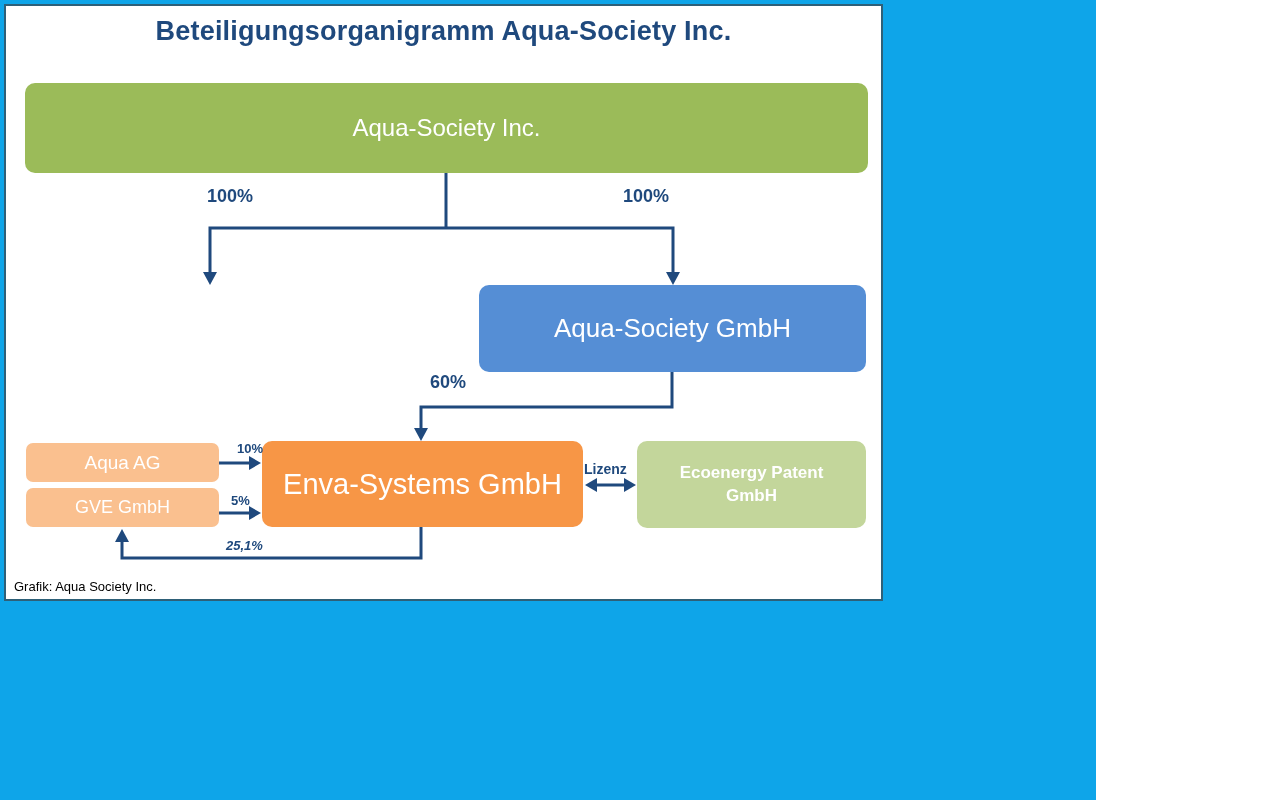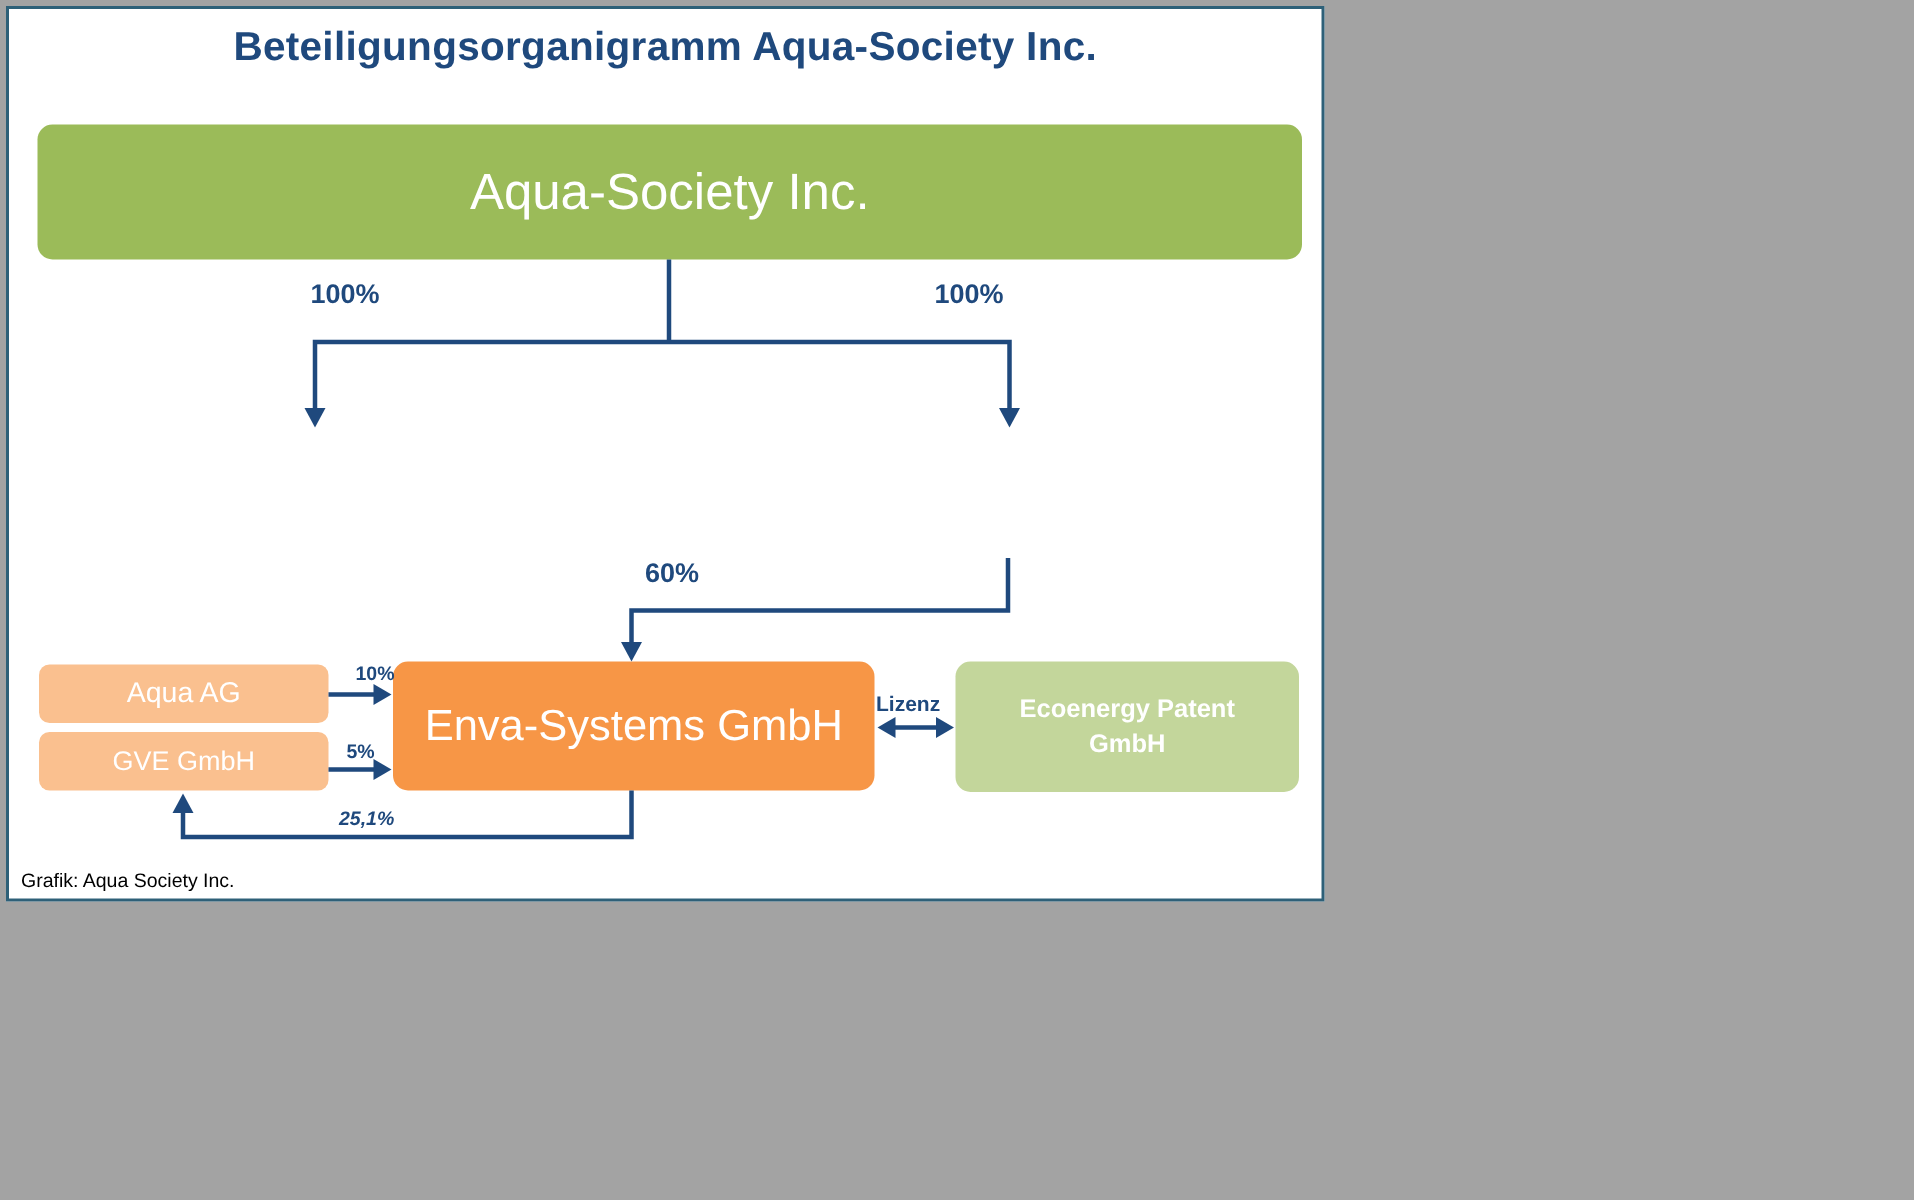--- a/index.html
+++ b/index.html
@@ -1,23 +1,23 @@
 <!DOCTYPE html>
 <html><head>
 <meta charset="utf-8">
 <style>
   * { margin: 0; padding: 0; box-sizing: border-box; }
   html, body { background: #ffffff; }
   body { font-family: "Liberation Sans", sans-serif; }
 
   .canvas {
     position: relative;
-    width: 1276px;
+    width: 1096px;
     height: 800px;
-    background: #a3a3a3;
+    background: #0ea5e9;
     overflow: hidden;
   }
 
   .frame {
     position: absolute;
     left: 4px; top: 4px;
     width: 879px; height: 597px;
     border: 2px solid #2E6078;
     background: #ffffff;
   }
@@ -36,21 +36,21 @@
   .node {
     position: absolute;
     display: flex;
     align-items: center;
     justify-content: center;
     text-align: center;
     color: #ffffff;
     border-radius: 10px;
   }
 
-  .node.green       { left: 25px;  top: 83px;  width: 843px; height: 90px; background: #9BBB59; font-size: 34px; }
+  .node.green       { left: 25px;  top: 83px;  width: 843px; height: 90px; background: #9BBB59; font-size: 24px; }
   .node.blue-left   { left: 25px;  top: 285px; width: 372px; height: 87px; background: #558ED5; font-size: 26px; }
   .node.blue-right  { left: 479px; top: 285px; width: 387px; height: 87px; background: #558ED5; font-size: 26px; }
   .node.orange      { left: 262px; top: 441px; width: 321px; height: 86px; background: #F79646; font-size: 29px; }
   .node.peach-top   { left: 26px;  top: 443px; width: 193px; height: 39px; background: #FAC08F; font-size: 19px; border-radius: 7px; }
   .node.peach-bottom{ left: 26px;  top: 488px; width: 193px; height: 39px; background: #FAC08F; font-size: 18px; border-radius: 7px; }
   .node.lightgreen  { left: 637px; top: 441px; width: 229px; height: 87px; background: #C3D69B; font-size: 17px; font-weight: bold; padding: 0 30px; line-height: 1.35; }
 
   .connectors {
     position: absolute;
     left: 0; top: 0;
@@ -77,20 +77,21 @@
 </head>
 <body>
 
 <div class="canvas">
 
   <div class="frame"></div>
 
   <div class="title">Beteiligungsorganigramm Aqua-Society Inc.</div>
 
   <div class="node green">Aqua-Society Inc.</div>
+  <div class="node blue-right">Aqua-Society GmbH</div>
   <div class="node orange">Enva-Systems GmbH</div>
   <div class="node peach-top">Aqua AG</div>
   <div class="node peach-bottom">GVE GmbH</div>
   <div class="node lightgreen">Ecoenergy Patent GmbH</div>
 
   <svg class="connectors" width="1280" height="800" viewBox="0 0 1280 800">
     <g stroke="#1F497D" stroke-width="3" fill="none" stroke-linejoin="miter">
 
       <path d="M446,173 V229"></path>
 

